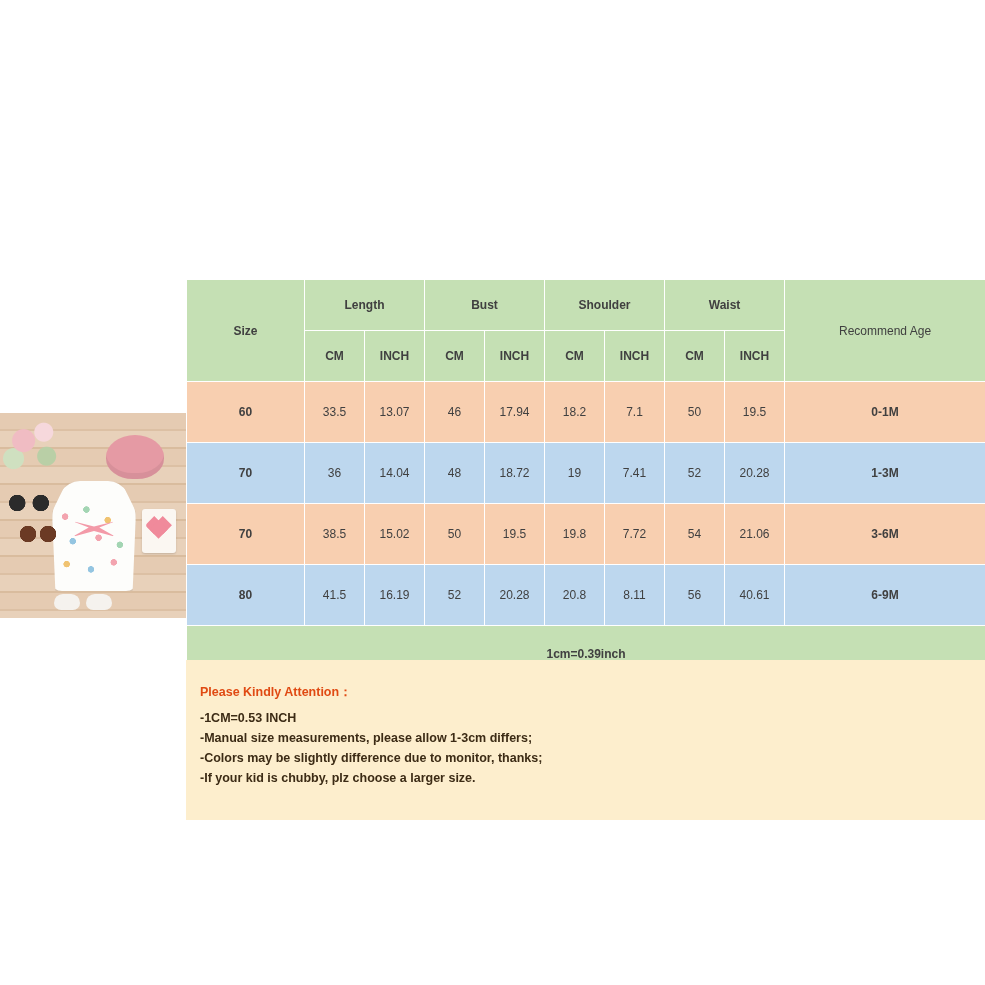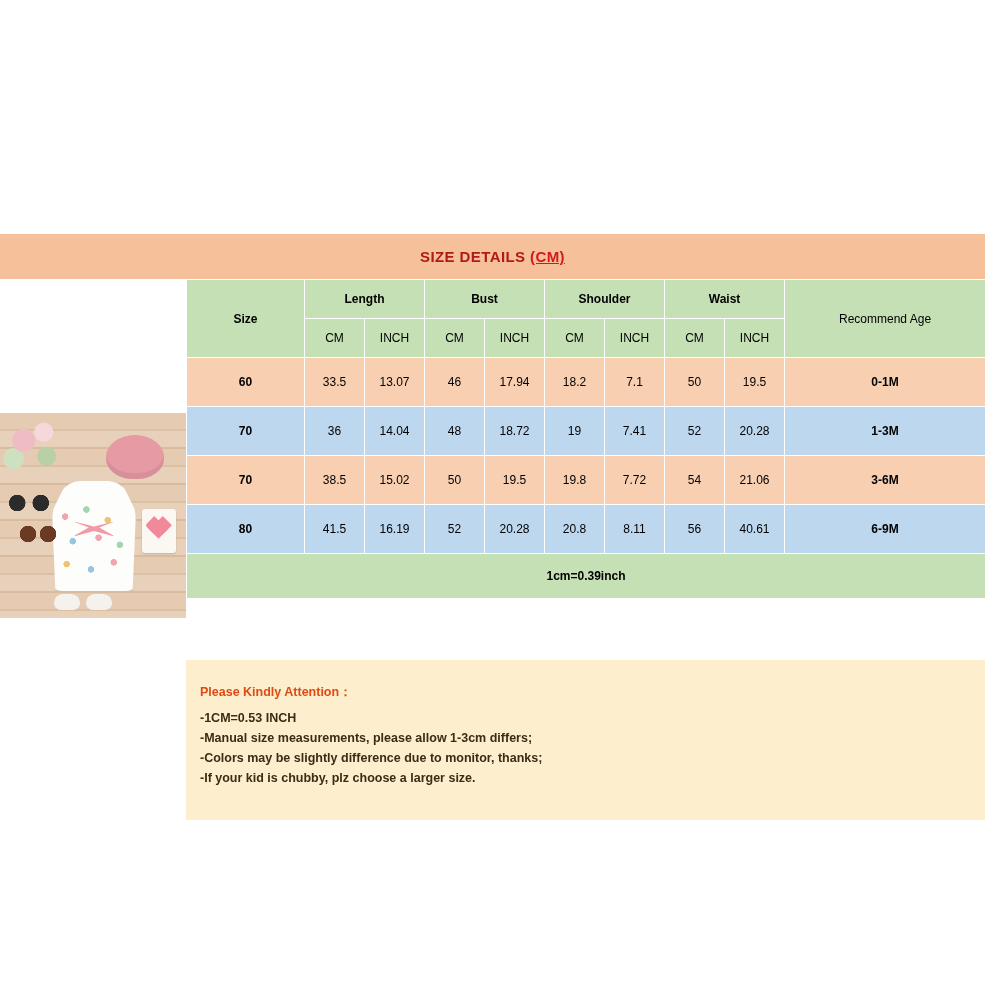--- a/index.html
+++ b/index.html
@@ -191,35 +191,35 @@
   table.size-table {
     border-collapse: collapse;
     width: 799px;
     table-layout: fixed;
   }
   table.size-table td, table.size-table th {
     border: 1px solid #ffffff;
     text-align: center;
     vertical-align: middle;
     font-size: 12px;
-    color: #000000;
-    padding: 0;
+    color: #404040;
+    padding: 6px;
   }
   .hdr-green { background: #c5e0b4; }
   .row-peach { background: #f8cfb0; }
   .row-blue  { background: #bdd7ee; }
   .row-green { background: #c5e0b4; }
 
   .grp-cell { height: 38px; font-size: 14px; font-weight: bold; }
   .size-cell {
     height: 76px;
     font-size: 15px;
     font-weight: bold;
   }
-  .unit-cell { height: 38px; font-size: 11px; font-weight: normal; }
+  .unit-cell { height: 38px; font-size: 11px; font-weight: bold; }
   .rec-cell { font-size: 15px; font-weight: normal; }
   .data-cell { height: 48px; font-size: 12px; margin-top: 44px; }
   .data-size { font-size: 16px; font-weight: bold; }
   .data-age { font-size: 15px; font-weight: bold; }
   .conv-cell { height: 44px; font-size: 12px; font-weight: bold; }
 
   
   .notes {
     position: absolute;
     left: 186px;
@@ -242,25 +242,20 @@
     font-size: 12.5px;
     font-weight: bold;
     line-height: 20px;
   }
 </style>
 </head>
 <body>
 
 <div id="page">
 
-  <div class="title-bar">
-    <div class="title-text">
-      <span>SIZE DETAILS </span><span class="title-cm">(CM)</span>
-    </div>
-  </div>
 
   <div class="photo">
     <div class="photo-wood"></div>
     <div class="flowers"></div>
     <div class="hat"></div>
     <div class="glasses"></div>
     <div class="dress"></div>
     <div class="dress-hearts"></div>
     <div class="bow"></div>
     <div class="hearts-small"></div>

